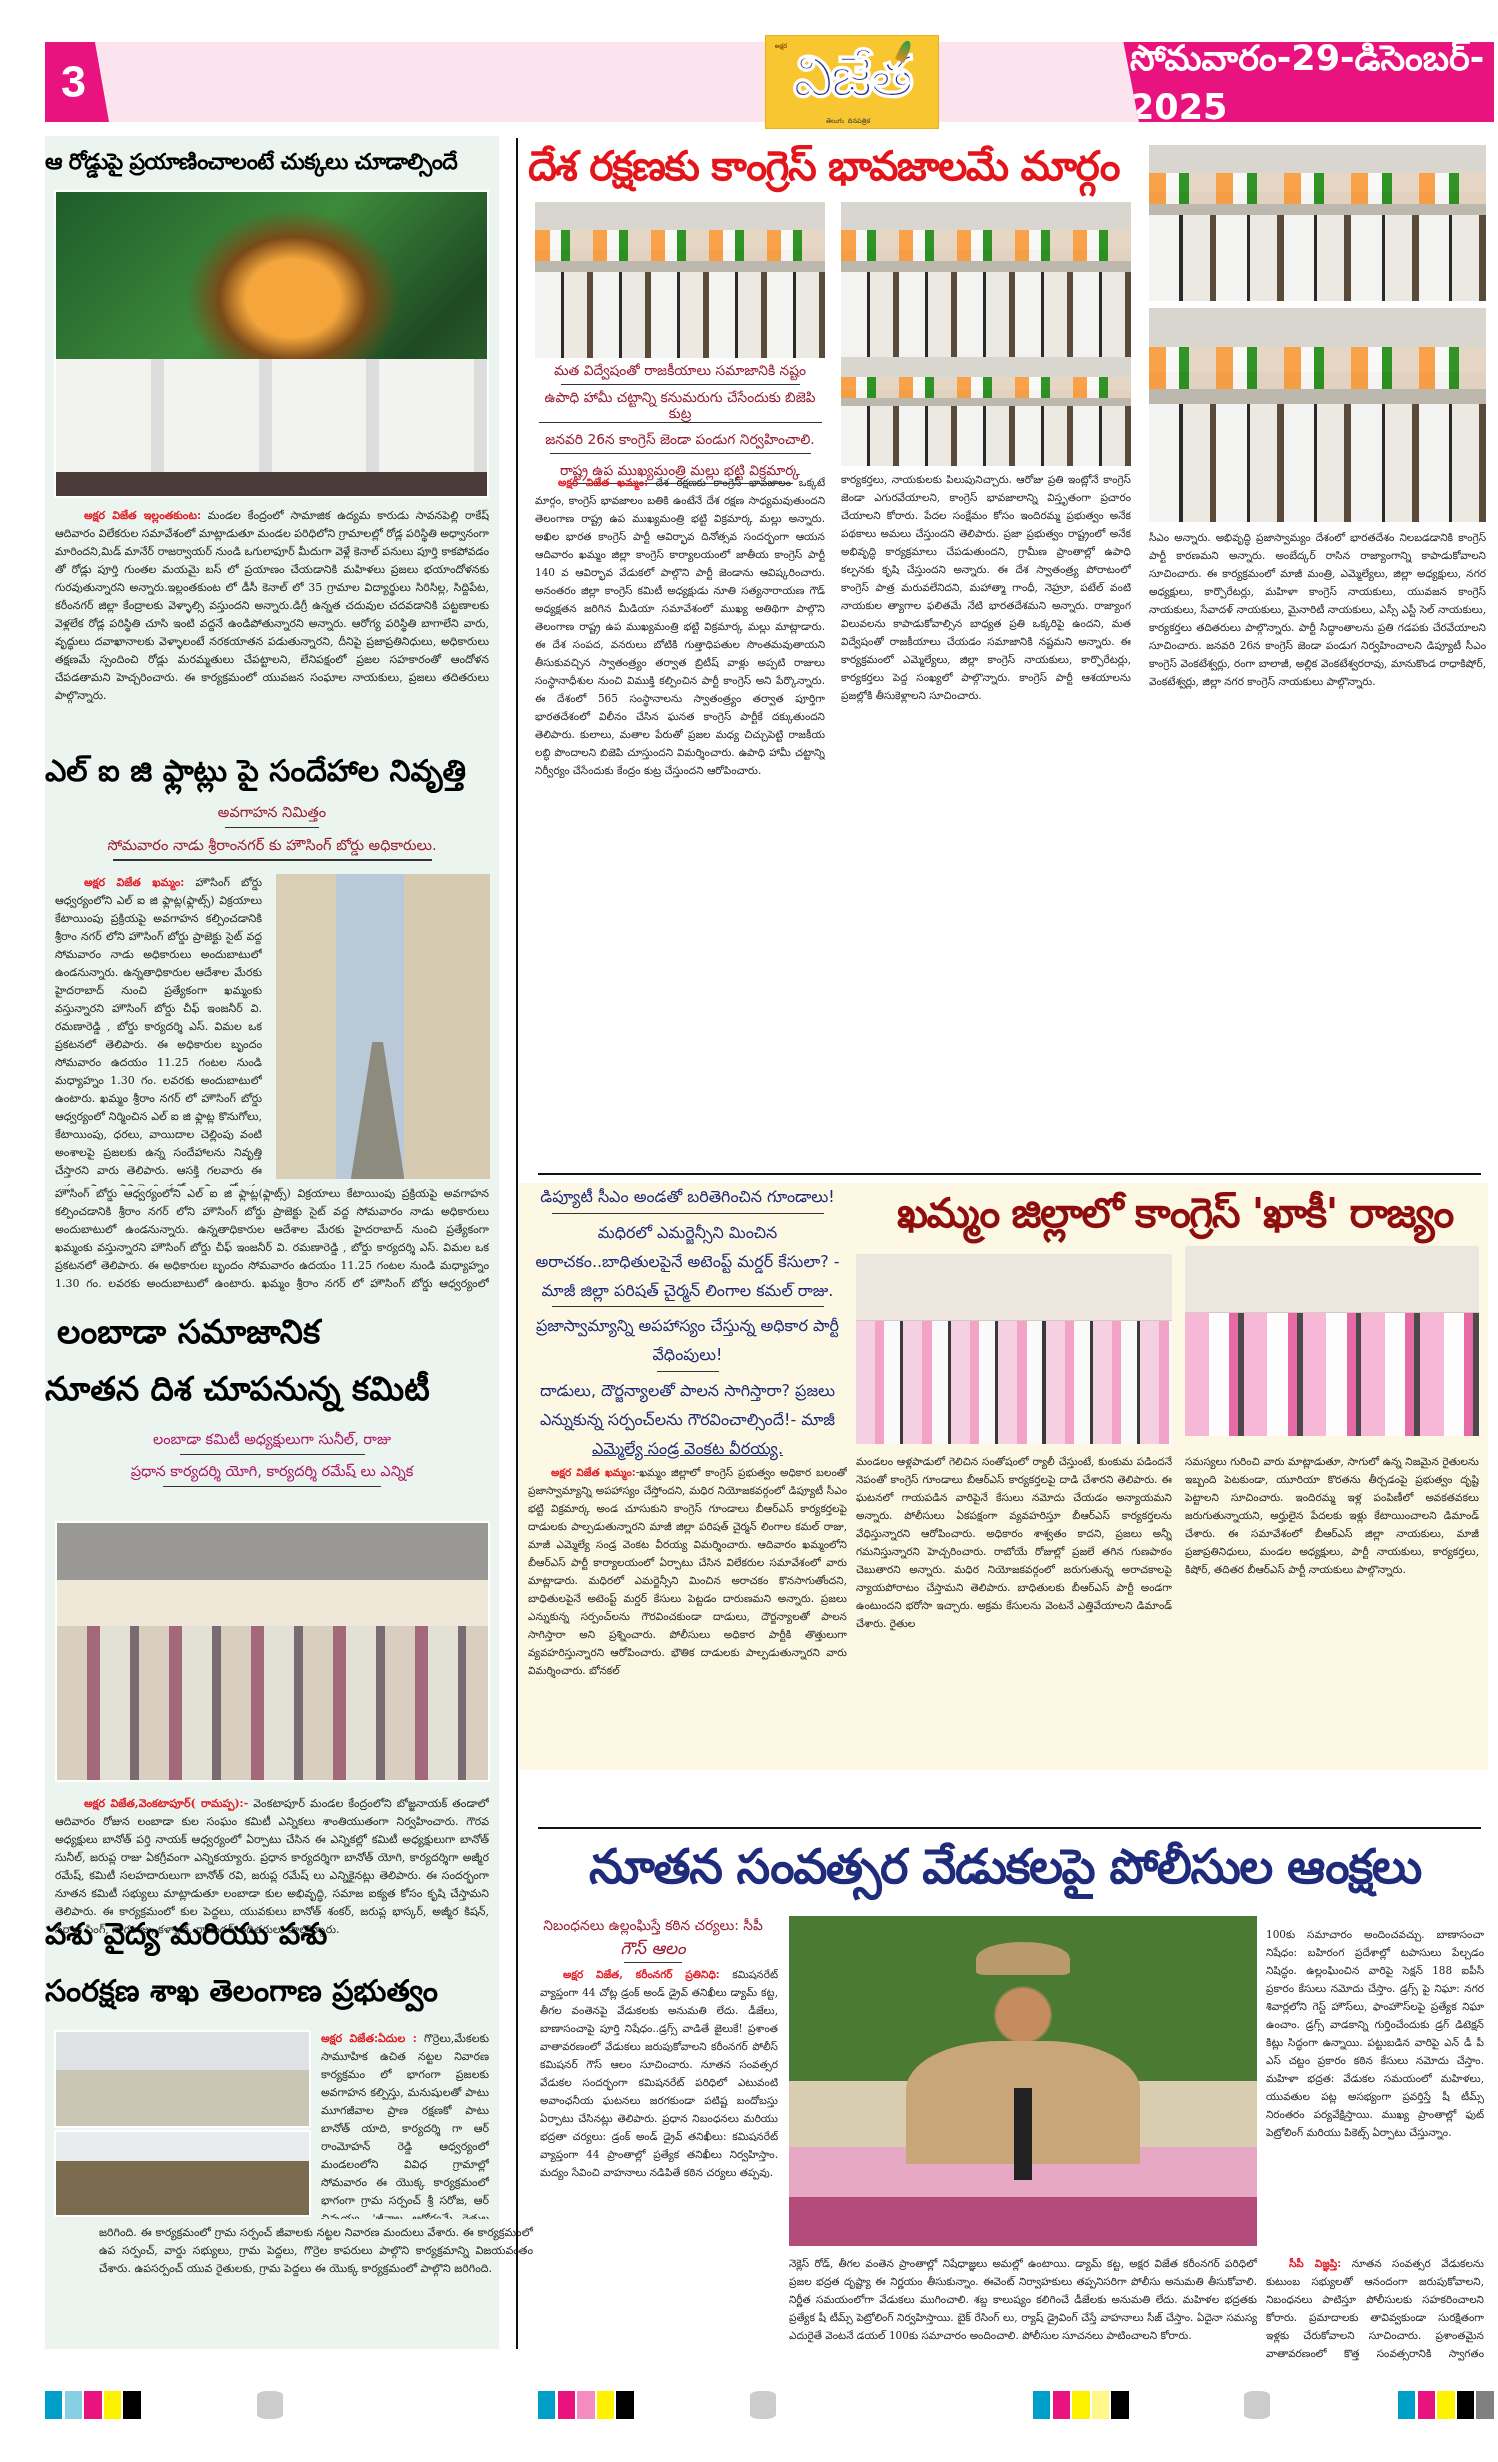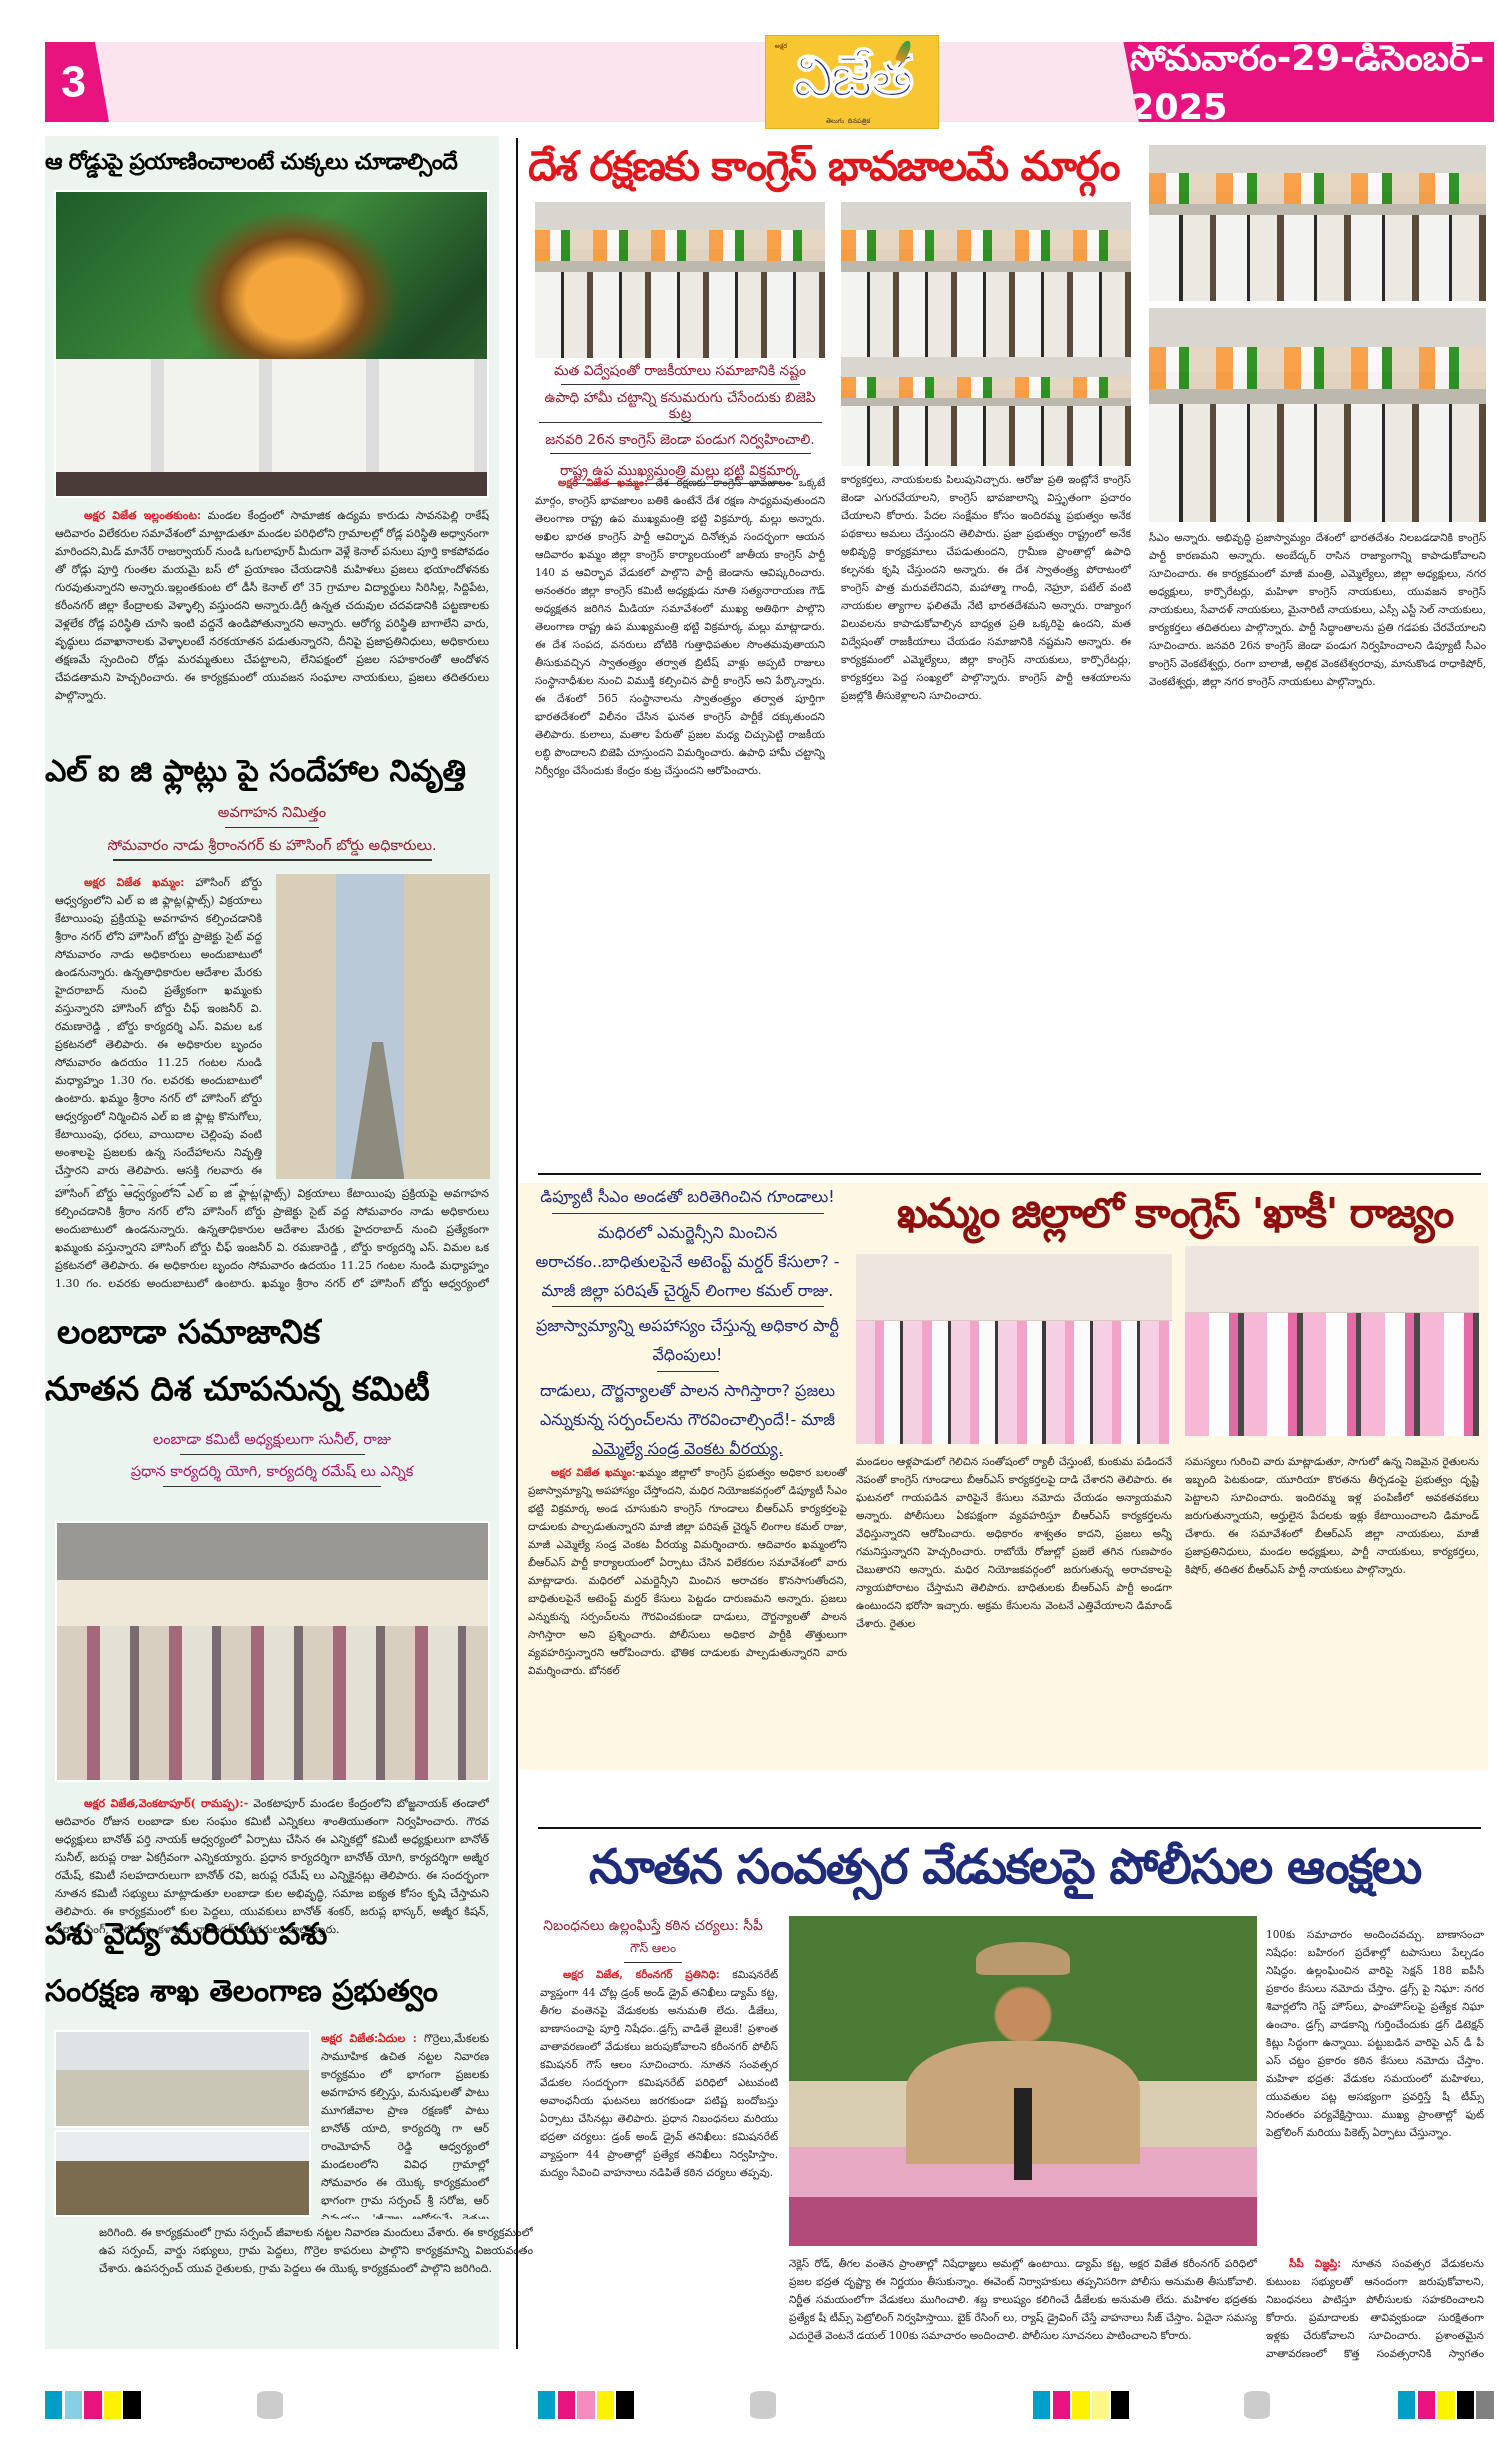--- a/index.html
+++ b/index.html
@@ -205,21 +205,21 @@
   <span class="dateline">అక్షర విజేత ఖమ్మం:</span><span>-ఖమ్మం జిల్లాలో కాంగ్రెస్ ప్రభుత్వం అధికార బలంతో ప్రజాస్వామ్యాన్ని అపహాస్యం చేస్తోందని, మధిర నియోజకవర్గంలో డిప్యూటీ సీఎం భట్టి విక్రమార్క అండ చూసుకుని కాంగ్రెస్ గూండాలు బీఆర్ఎస్ కార్యకర్తలపై దాడులకు పాల్పడుతున్నారని మాజీ జిల్లా పరిషత్ చైర్మన్ లింగాల కమల్ రాజు, మాజీ ఎమ్మెల్యే సండ్ర వెంకట వీరయ్య విమర్శించారు. ఆదివారం ఖమ్మంలోని బీఆర్ఎస్ పార్టీ కార్యాలయంలో ఏర్పాటు చేసిన విలేకరుల సమావేశంలో వారు మాట్లాడారు. మధిరలో ఎమర్జెన్సీని మించిన అరాచకం కొనసాగుతోందని, బాధితులపైనే అటెంప్ట్ మర్డర్ కేసులు పెట్టడం దారుణమని అన్నారు. ప్రజలు ఎన్నుకున్న సర్పంచ్‌లను గౌరవించకుండా దాడులు, దౌర్జన్యాలతో పాలన సాగిస్తారా అని ప్రశ్నించారు. పోలీసులు అధికార పార్టీకి తొత్తులుగా వ్యవహరిస్తున్నారని ఆరోపించారు. భౌతిక దాడులకు పాల్పడుతున్నారని వారు విమర్శించారు. బోనకల్</span>
 </div>
 <div class="body-col" style="left:856px; top:1452px; width:316px; height:305px;">మండలం ఆళ్లపాడులో గెలిచిన సంతోషంలో ర్యాలీ చేస్తుంటే, కుంకుమ పడిందనే నెపంతో కాంగ్రెస్ గూండాలు బీఆర్ఎస్ కార్యకర్తలపై దాడి చేశారని తెలిపారు. ఈ ఘటనలో గాయపడిన వారిపైనే కేసులు నమోదు చేయడం అన్యాయమని అన్నారు. పోలీసులు ఏకపక్షంగా వ్యవహరిస్తూ బీఆర్ఎస్ కార్యకర్తలను వేధిస్తున్నారని ఆరోపించారు. అధికారం శాశ్వతం కాదని, ప్రజలు అన్నీ గమనిస్తున్నారని హెచ్చరించారు. రాబోయే రోజుల్లో ప్రజలే తగిన గుణపాఠం చెబుతారని అన్నారు. మధిర నియోజకవర్గంలో జరుగుతున్న అరాచకాలపై న్యాయపోరాటం చేస్తామని తెలిపారు. బాధితులకు బీఆర్ఎస్ పార్టీ అండగా ఉంటుందని భరోసా ఇచ్చారు. అక్రమ కేసులను వెంటనే ఎత్తివేయాలని డిమాండ్ చేశారు. రైతుల</div>
 <div class="body-col" style="left:1185px; top:1452px; width:294px; height:305px;">సమస్యలు గురించి వారు మాట్లాడుతూ, సాగులో ఉన్న నిజమైన రైతులను ఇబ్బంది పెటకుండా, యూరియా కొరతను తీర్చడంపై ప్రభుత్వం దృష్టి పెట్టాలని సూచించారు. ఇందిరమ్మ ఇళ్ల పంపిణీలో అవకతవకలు జరుగుతున్నాయని, అర్హులైన పేదలకు ఇళ్లు కేటాయించాలని డిమాండ్ చేశారు. ఈ సమావేశంలో బీఆర్ఎస్ జిల్లా నాయకులు, మాజీ ప్రజాప్రతినిధులు, మండల అధ్యక్షులు, పార్టీ నాయకులు, కార్యకర్తలు, కిషోర్, తదితర బీఆర్ఎస్ పార్టీ నాయకులు పాల్గొన్నారు.</div>
 <div class="col-rule" style="left:538px; top:1827px; width:943px; height:1.5px;"></div>
 
 <div class="navy-headline" style="top:1838px;">నూతన సంవత్సర వేడుకలపై పోలీసుల ఆంక్షలు</div>
 
 <div style="position:absolute; left:528px; top:1914px; width:250px;">
   <div class="sub-maroon" style="font-size:13.8px; line-height:23px;">నిబంధనలు ఉల్లంఘిస్తే కఠిన చర్యలు: సీపీ</div>
-  <div class="sub-maroon" style="font-size:12px; line-height:23px;">గౌస్ ఆలం</div>
+  <div class="sub-maroon" style="font-size:17px; line-height:23px;font-style:italic;">గౌస్ ఆలం</div>
   <div class="rule" style="width:58px; height:0.7px;"></div>
 </div>
 <div class="body-col" style="left:540px; top:1965px; width:238px; height:406px; text-indent:23px;">
   <span class="dateline">అక్షర విజేత, కరీంనగర్ ప్రతినిధి:</span><span> కమిషనరేట్ వ్యాప్తంగా 44 చోట్ల డ్రంక్ అండ్ డ్రైవ్ తనిఖీలు డ్యామ్ కట్ట, తీగల వంతెనపై వేడుకలకు అనుమతి లేదు. డీజేలు, బాణాసంచాపై పూర్తి నిషేధం..డ్రగ్స్ వాడితే జైలుకే! ప్రశాంత వాతావరణంలో వేడుకలు జరుపుకోవాలని కరీంనగర్ పోలీస్ కమిషనర్ గౌస్ ఆలం సూచించారు. నూతన సంవత్సర వేడుకల సందర్భంగా కమిషనరేట్ పరిధిలో ఎటువంటి అవాంఛనీయ ఘటనలు జరగకుండా పటిష్ట బందోబస్తు ఏర్పాటు చేసినట్లు తెలిపారు. ప్రధాన నిబంధనలు మరియు భద్రతా చర్యలు: డ్రంక్ అండ్ డ్రైవ్ తనిఖీలు: కమిషనరేట్ వ్యాప్తంగా 44 ప్రాంతాల్లో ప్రత్యేక తనిఖీలు నిర్వహిస్తాం. మద్యం సేవించి వాహనాలు నడిపితే కఠిన చర్యలు తప్పవు.</span>
 </div>
 
 <div class="photo ph-police" style="left:789px; top:1916px; width:468px; height:330px; border:none;">
   <div class="cap"></div>
     <div class="uniform"></div>
     <div class="mic"></div>

